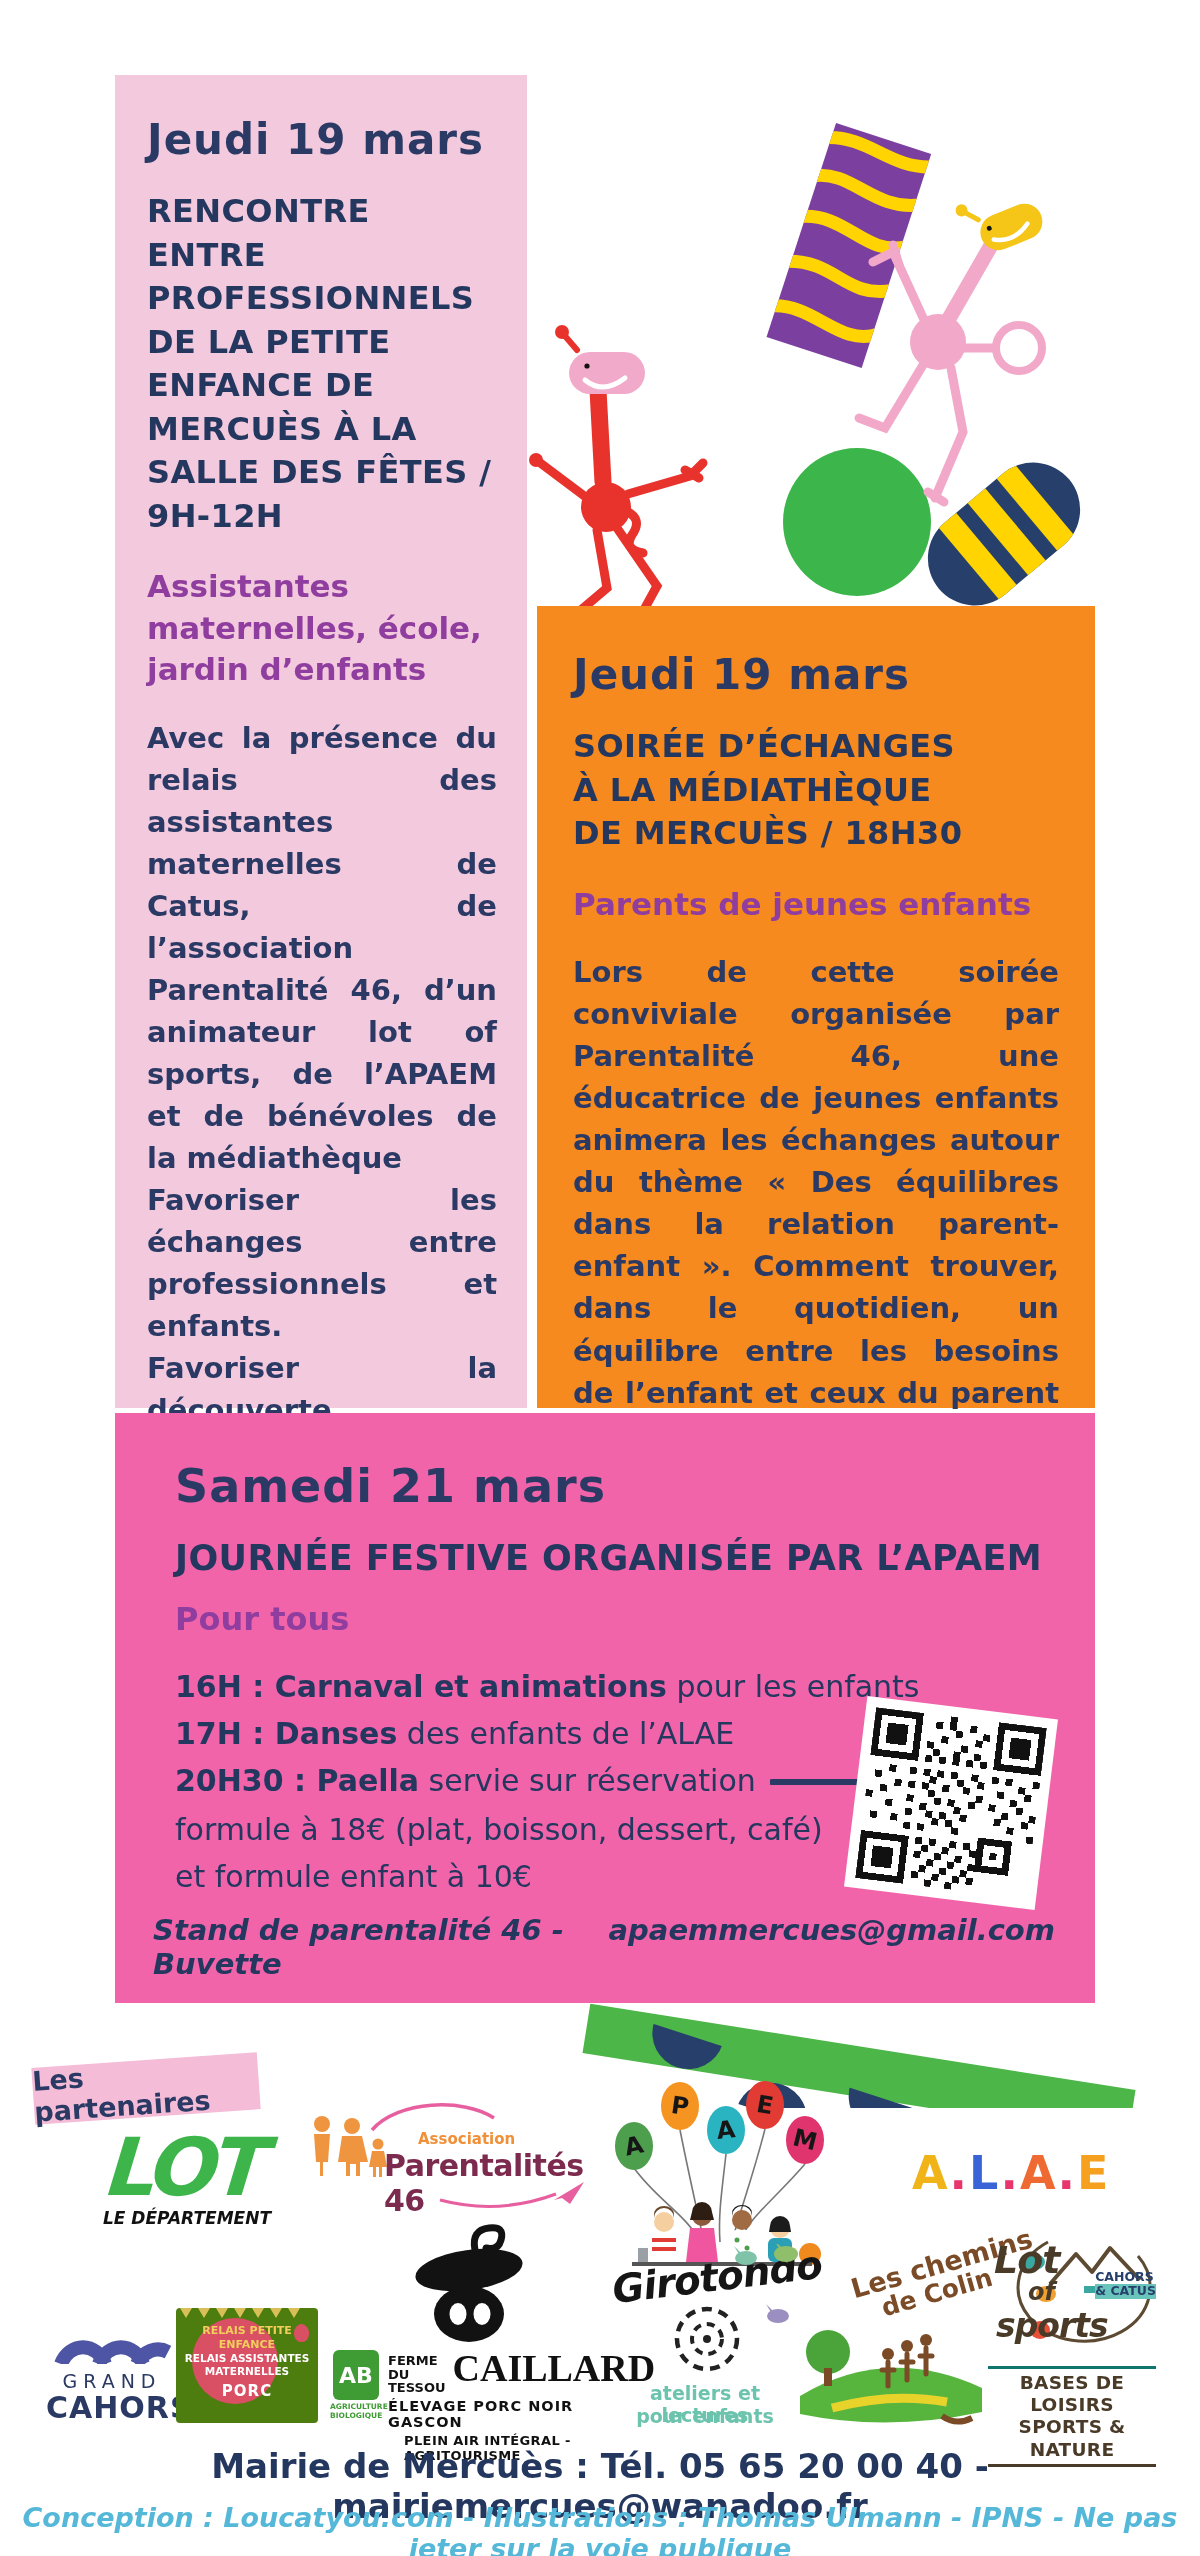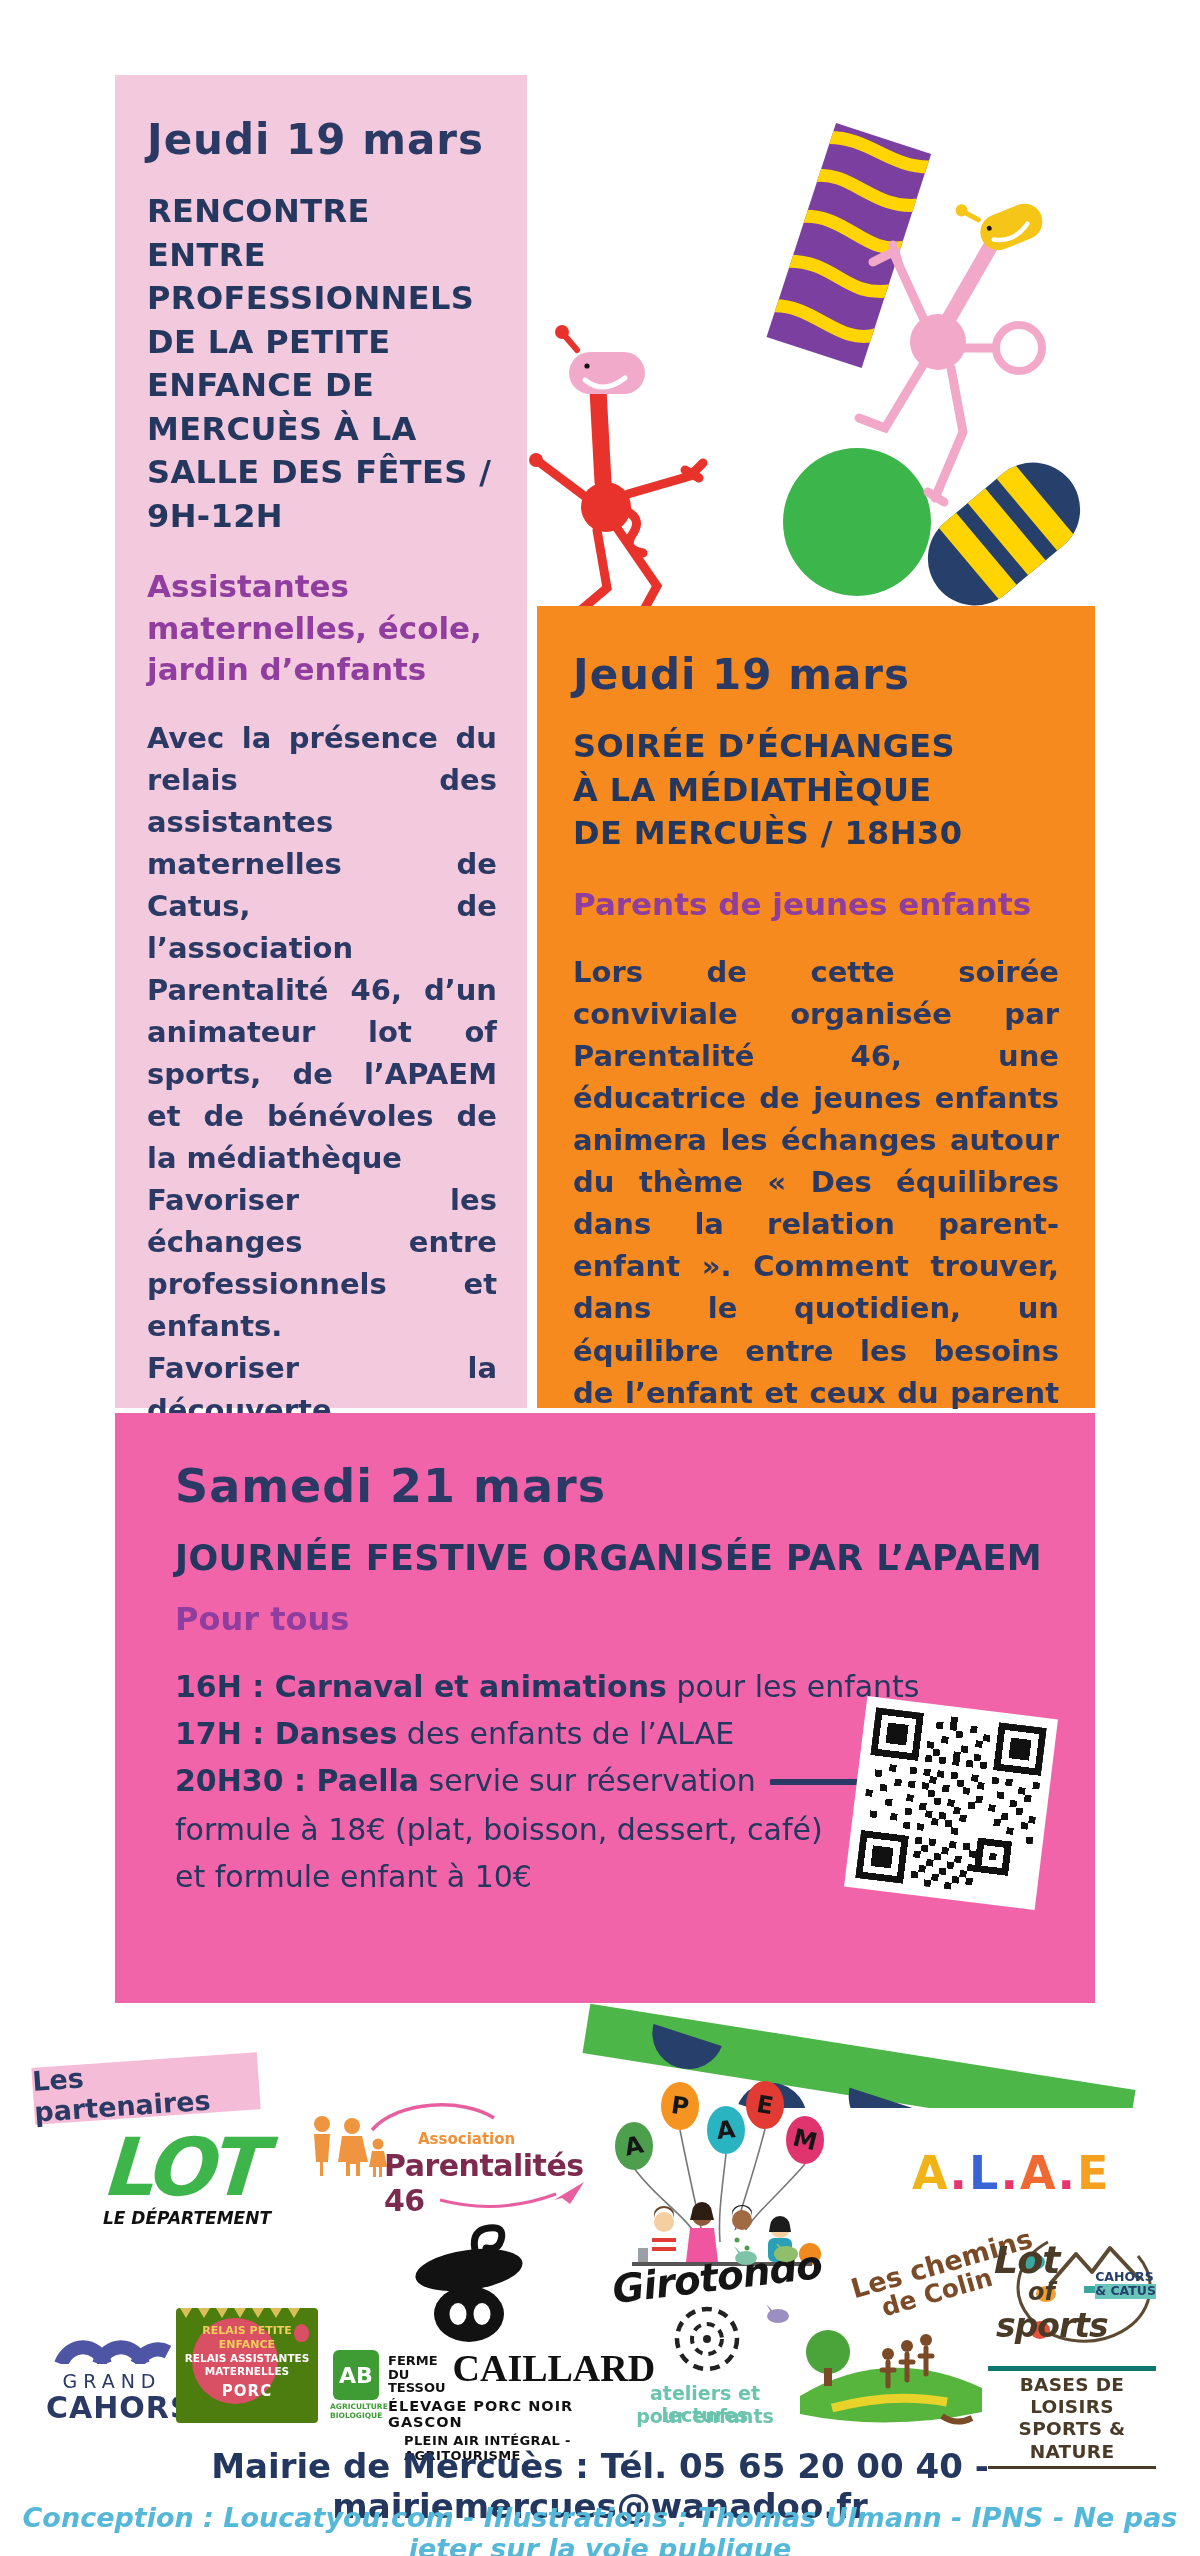--- a/index.html
+++ b/index.html
@@ -86,21 +86,21 @@
   .ch-t1 { position:absolute; left:56px; top:2px;  font-size:27px; font-weight:bold; color:#7a4b26; transform:rotate(-16deg); white-space:nowrap; }
   .ch-t2 { position:absolute; left:88px; top:32px; font-size:25px; font-weight:bold; color:#7a4b26; transform:rotate(-16deg); white-space:nowrap; }
 
   .los { left:988px; top:2236px; width:168px; }
   .los-art { position:relative; width:168px; height:128px; }
   .los-lot    { position:absolute; left:6px;  top:2px;  font-size:38px; font-weight:bold; font-style:italic; color:#4a3b28; letter-spacing:-1px; }
   .los-of     { position:absolute; left:40px; top:42px; font-size:24px; font-weight:bold; font-style:italic; color:#4a3b28; }
   .los-sports { position:absolute; left:8px;  top:70px; font-size:33px; font-weight:bold; font-style:italic; color:#4a3b28; letter-spacing:-1px; }
   .los-badge  { position:absolute; right:0px; top:34px; text-align:left; font-size:12.5px; font-weight:bold; color:#27406b; line-height:1.15; }
   .los-badge .hl { background:#69c4bc; }
-  .los-sub { margin-top:2px; border-top:5px solid #0f766e; border-bottom:3px solid #4a3b28; padding:3px 0;
+  .los-sub { margin-top:2px; border-top:3px solid #0f766e; border-bottom:3px solid #4a3b28; padding:3px 0;
              text-align:center; font-size:18.5px; font-weight:bold; color:#4a3b28; letter-spacing:.3px; line-height:1.2; }
 
   .contact { left:0; top:2446px; width:1200px; text-align:center; font-size:34px; font-weight:bold; color:#24375f; }
   .credits { left:0; top:2502px; width:1200px; text-align:center; font-size:27px; font-style:italic;
              font-weight:600; color:#56b8d8; }
 </style>
 </head>
 <body>
 
 <div class="page">
@@ -243,20 +243,24 @@
         <rect x="19" y="19" width="1" height="1" fill="#111"></rect>
         <path fill="#111" d="M8 6h1v1H8zM10 6h1v1h-1zM12 6h1v1h-1zM14 6h1v1h-1zM16 6h1v1h-1zM6 8h1v1H6zM6 10h1v1H6zM6 12h1v1H6zM6 14h1v1H6zM6 16h1v1H6z
           M9 1h1v1H9zM11 0h1v2h-1zM12 2h1v1h-1zM14 1h1v1h-1zM15 3h1v1h-1zM10 3h1v1h-1zM13 4h1v1h-1zM16 2h1v1h-1zM8 4h1v1H8zM9 5h1v1H9zM12 5h1v1h-1zM15 5h1v1h-1z
           M1 9h1v1H1zM3 8h1v1H3zM2 11h1v1H2zM4 10h1v1H4zM0 12h1v1H0zM3 13h1v1H3zM1 15h1v1H1zM4 15h1v1H4z
           M8 8h1v1H8zM10 8h1v1h-1zM12 8h1v1h-1zM15 8h1v1h-1zM9 9h1v1H9zM13 9h1v1h-1zM16 9h1v1h-1zM8 10h1v1H8zM11 10h1v1h-1zM14 10h1v1h-1zM9 11h1v1H9zM16 11h1v1h-1z
           M10 12h1v1h-1zM12 12h1v1h-1zM15 12h1v1h-1zM8 13h1v1H8zM13 13h1v1h-1zM9 14h1v1H9zM11 14h1v1h-1zM14 14h1v1h-1zM10 15h1v1h-1zM12 15h1v1h-1zM8 16h1v1H8zM13 16h1v1h-1z
           M18 8h1v1h-1zM20 8h1v1h-1zM22 9h1v1h-1zM24 8h1v1h-1zM19 10h1v1h-1zM21 11h1v1h-1zM23 10h1v1h-1zM18 12h1v1h-1zM20 13h1v1h-1zM22 12h1v1h-1zM24 13h1v1h-1zM19 14h1v1h-1zM21 15h1v1h-1zM23 14h1v1h-1zM24 16h1v1h-1z
           M8 18h1v1H8zM10 18h1v1h-1zM13 18h1v1h-1zM15 18h1v1h-1zM9 19h1v1H9zM12 19h1v1h-1zM16 19h1v1h-1zM8 20h1v1H8zM11 20h1v1h-1zM14 20h1v1h-1zM10 21h1v1h-1zM13 21h1v1h-1zM16 21h1v1h-1zM9 22h1v1H9zM12 22h1v1h-1zM15 22h1v1h-1zM8 23h1v1H8zM11 23h1v1h-1zM14 23h1v1h-1zM16 23h1v1h-1zM10 24h1v1h-1zM13 24h1v1h-1z"></path>
       </svg>
     </div>
+    <div class="stand-row">
+      <span>Stand de parentalité 46 - Buvette</span>
+      <span>apaemmercues@gmail.com</span>
+    </div>
   </div>
 
   <svg class="abs" style="left:582px;top:1996px;" width="570" height="112" viewBox="0 0 570 112">
     <defs>
         <clipPath id="beamclip">
           <rect x="8" y="8" width="552" height="50"></rect>
         </clipPath>
       </defs>
     <g transform="rotate(9 10 10)">
       <rect x="8" y="8" width="552" height="50" fill="#4cb648"></rect>

